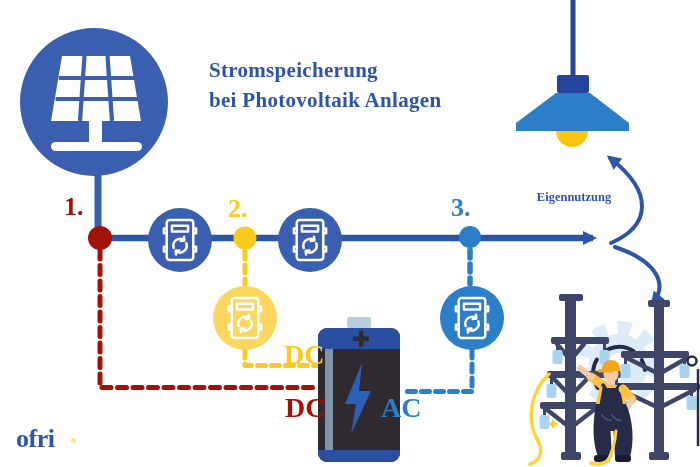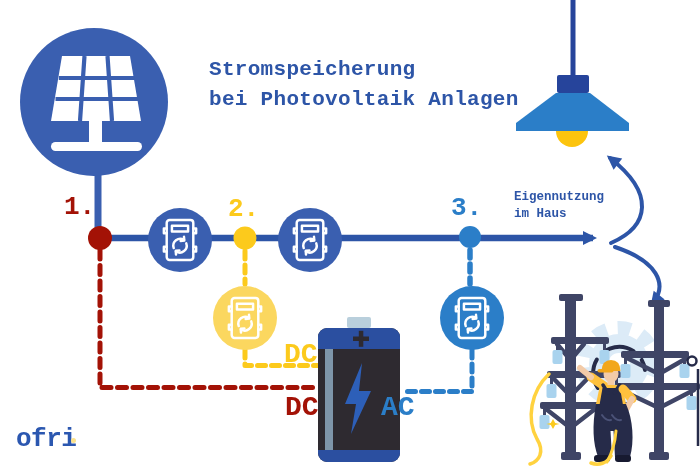--- a/index.html
+++ b/index.html
@@ -5,34 +5,34 @@
   :root{
     --royalBlue:#3a5fb0; --deepBlue:#2d55a7; --skyBlue:#2b7ec8; --cordBlue:#26449b;
     --darkRed:#a31206; --yellow:#fcca1c; --paleYellow:#fbd75f; --bulbYellow:#fcc40e;
     --batteryDark:#2e2a30; --batteryBlue:#2b4fa0; --boltBlue:#2d5fb8; --terminalGray:#b9cfdc;
     --stripeGray:#7e95a9; --towerNavy:#3f4566; --darkNavy:#262b49; --shoeDark:#171a30;
     --gearLight:#dcebf7; --skin:#f3cba8; --hatOrange:#f2a71b; --shirtYellow:#ffc13d;
     --insulatorBlue:#a9d3ee; --cableYellow:#ffd23f; --background:#ffffff; --logoBlue:#2b57b0;
   }
   html,body{margin:0;padding:0;background:#e8e8e8;}
   .stage{position:relative;width:700px;height:467px;background:var(--background,#fff);
-         overflow:hidden;font-family:Liberation Mono, monospace;}
+         overflow:hidden;font-family:Liberation Serif, serif;}
   .stage svg{position:absolute;left:0;top:0;}
   .abs{position:absolute;white-space:nowrap;}
   .title{left:209px;top:55px;font-size:21px;line-height:30px;font-weight:800;
          color:var(--deepBlue,#2d55a7);letter-spacing:.3px;}
   .step{font-size:26px;font-weight:800;}
   .step1{left:64px;top:192px;color:var(--darkRed,#a31206);}
   .step2{left:228px;top:194px;color:var(--yellow,#fcca1c);}
   .step3{left:451px;top:193px;color:var(--skyBlue,#2b7ec8);}
   .flow{font-size:28px;font-weight:800;}
   .dc-y{left:284px;top:339px;color:var(--yellow,#fcca1c);}
   .dc-r{left:285px;top:392px;color:var(--darkRed,#a31206);}
   .ac-b{left:381px;top:392px;color:var(--skyBlue,#2b7ec8);}
-  .note{width:120px;font-size:12.5px;line-height:17px;font-weight:800;
+  .note{width:120px;text-align:center;font-size:12.5px;line-height:17px;font-weight:800;
         color:var(--deepBlue,#2d55a7);}
   .note-self{left:514px;top:189px;}
   .note-feed{left:514px;top:253px;}
   .logo{left:16px;top:424px;font-size:26px;font-weight:800;letter-spacing:-.5px;
         color:var(--logoBlue,#2b57b0);text-align:right;}
   .logo-dot{left:71px;top:438px;width:5px;height:5px;border-radius:50%;background:#fce28a;}
   
   .f-royal{fill:var(--royalBlue,#3a5fb0)} .f-deep{fill:var(--deepBlue,#2d55a7)}
   .f-sky{fill:var(--skyBlue,#2b7ec8)} .f-red{fill:var(--darkRed,#a31206)}
   .f-yel{fill:var(--yellow,#fcca1c)} .f-pale{fill:var(--paleYellow,#fbd75f)}
@@ -251,21 +251,20 @@
 <div class="abs step step1">1.</div>
 <div class="abs step step2">2.</div>
 <div class="abs step step3">3.</div>
 
 <div class="abs flow dc-y">DC</div>
 <div class="abs flow dc-r">DC</div>
 <div class="abs flow ac-b">AC</div>
 
 <div class="abs note note-self">
   <div>Eigennutzung</div>
-  <div>im Haus</div>
 </div>
 <div class="abs note note-feed">
 </div>
 
 <div class="abs logo">ofri</div>
 <div class="abs logo-dot"></div>
 
 </div>
 
 </body></html>

